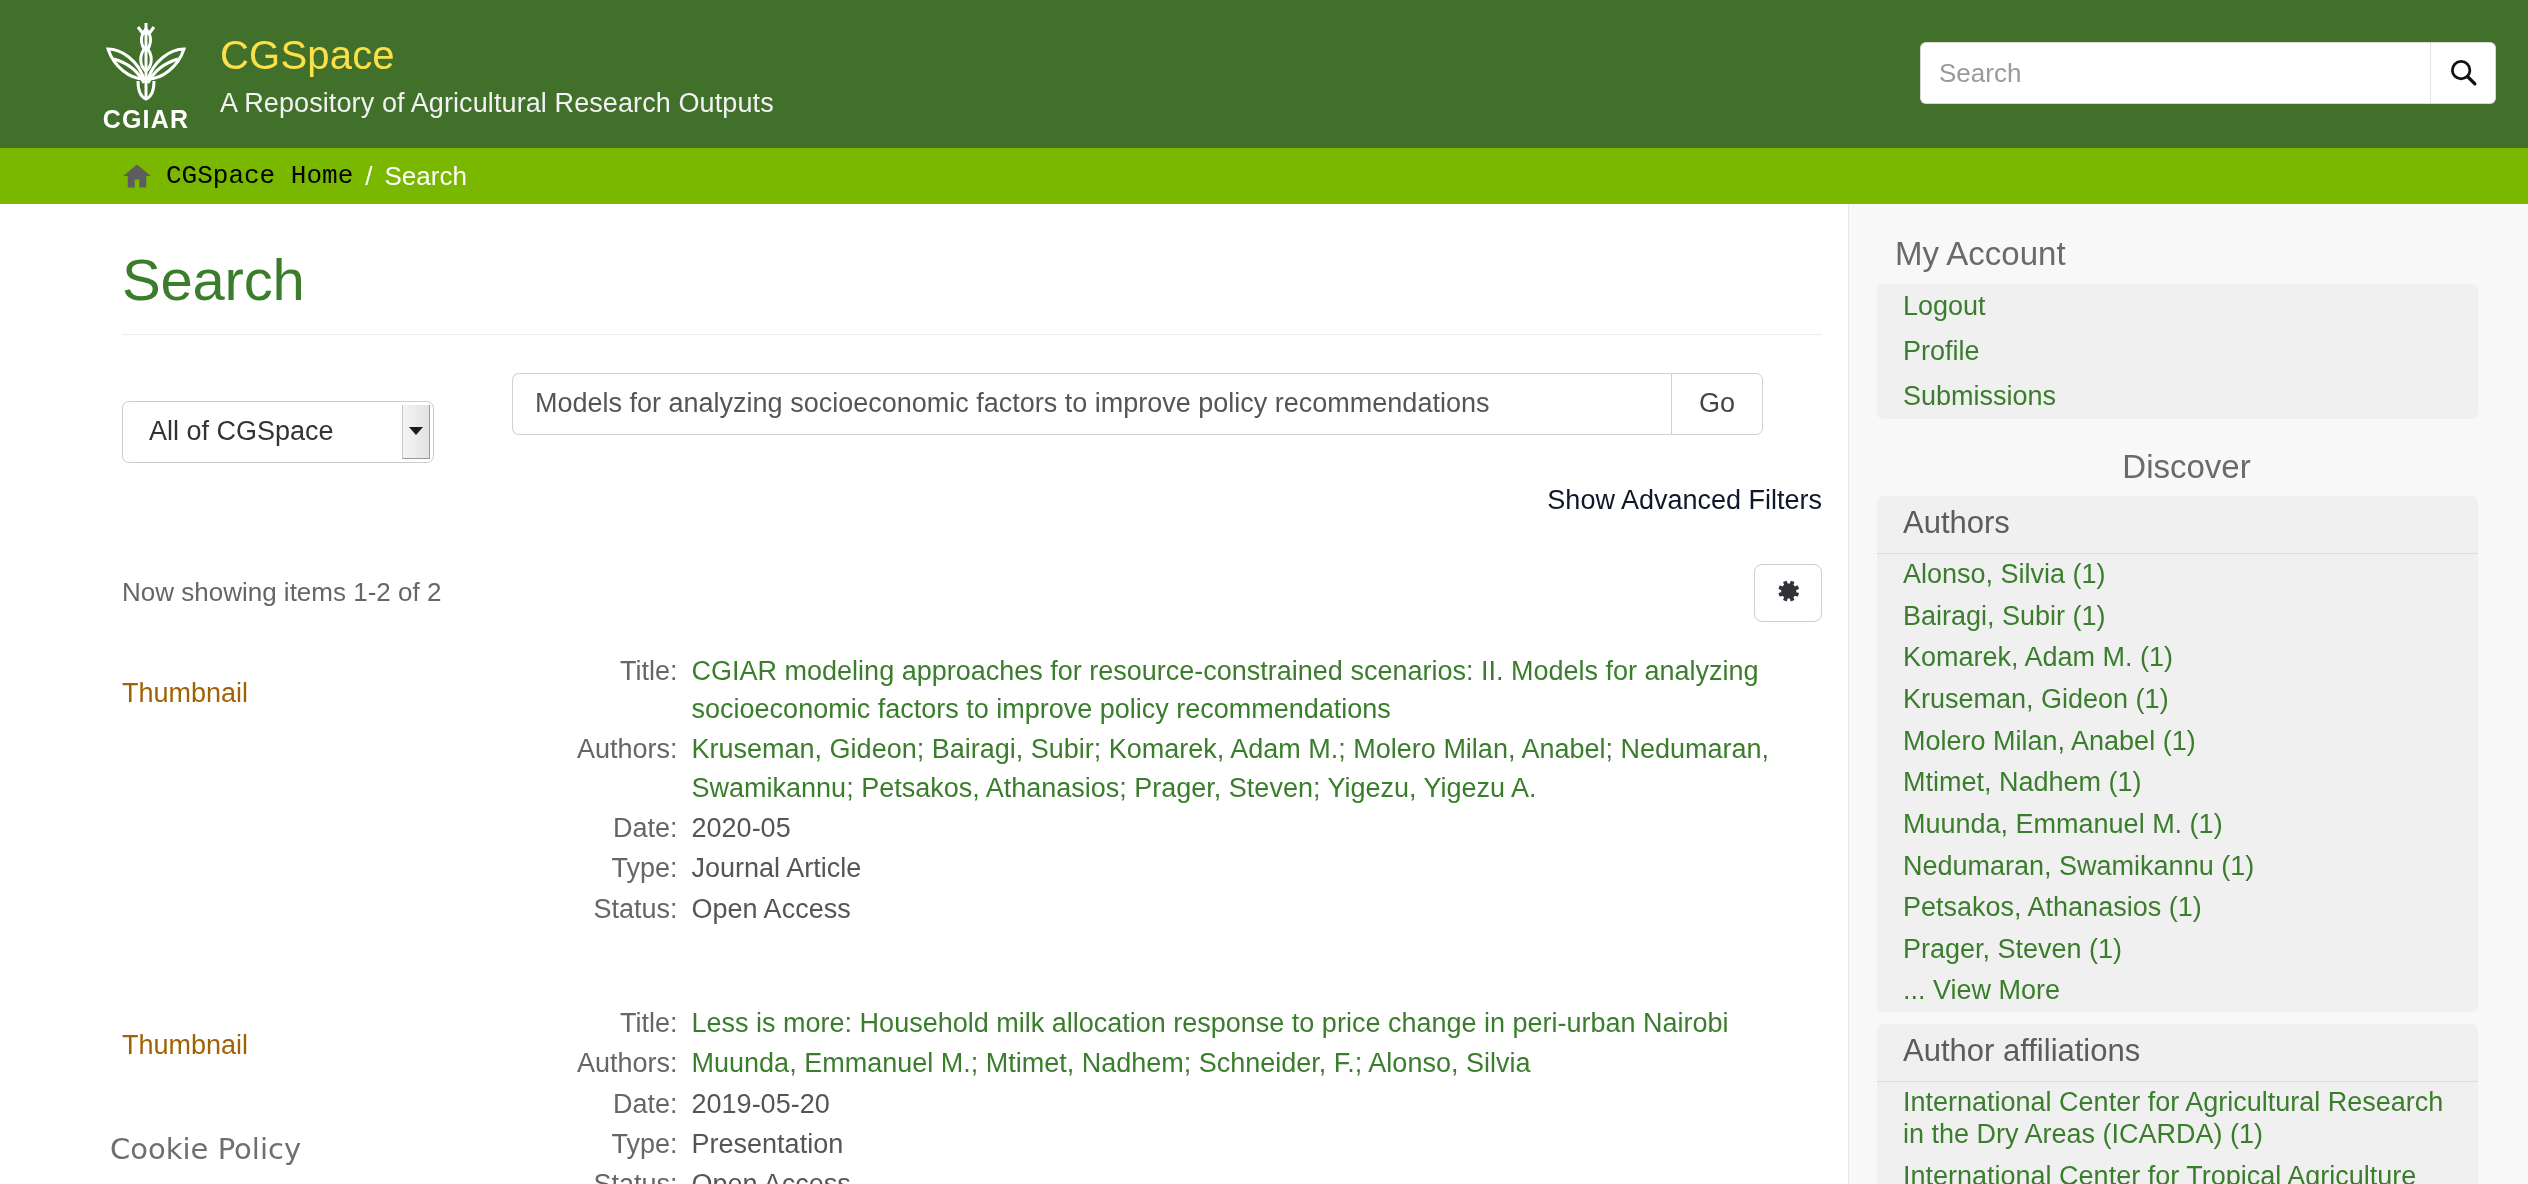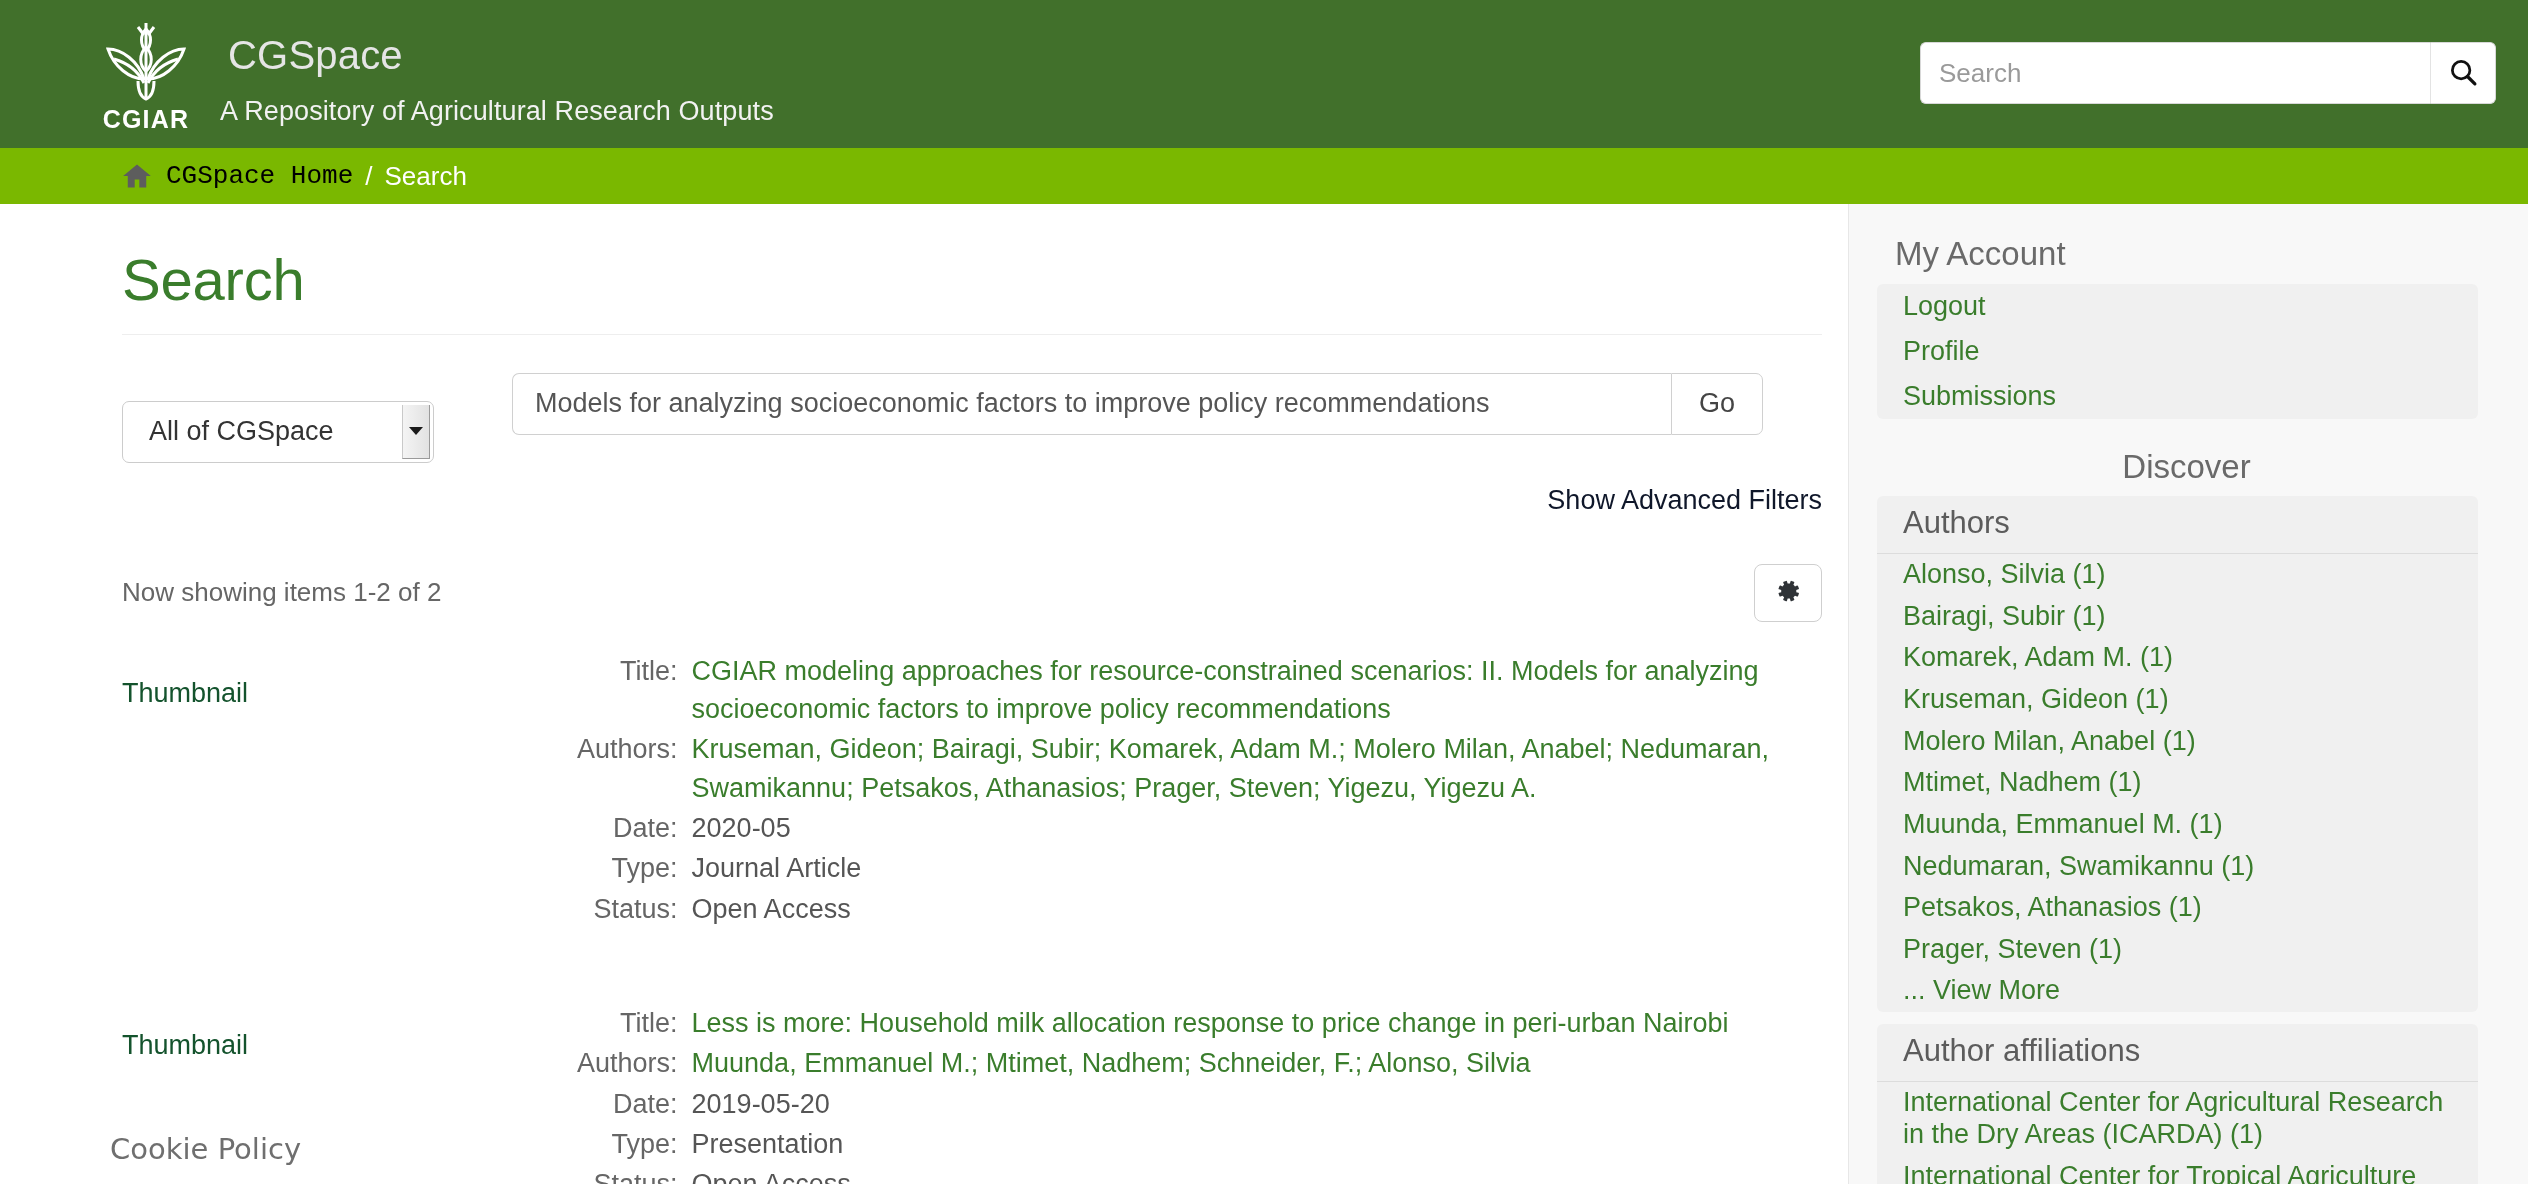--- a/index.html
+++ b/index.html
@@ -33,25 +33,25 @@
     color: #ffffff;
     font-size: 25px;
     font-weight: bold;
     letter-spacing: 1.2px;
     line-height: 1;
     margin-top: 2px;
     font-family: "Liberation Sans", sans-serif;
   }
   .brand-text { display: flex; flex-direction: column; justify-content: center; padding-top: 4px; }
   .site-title {
-    color: #e5e5e5;
+    color: #fde047;
     font-size: 40px;
     line-height: 1.18;
     font-weight: normal;
-    margin: 8px;
+    margin: 0;
     letter-spacing: 0.2px;
   }
   .site-tagline {
     color: #f2f2f2;
     font-size: 27px;
     line-height: 1.2;
     margin-top: 8px;
     letter-spacing: 0.1px;
   }
 
@@ -243,21 +243,21 @@
     padding: 0;
   }
 
   .result-item {
     display: flex;
     margin-top: 30px;
   }
   .result-item.second { margin-top: 74px; }
   .thumb-link {
     width: 455px;
-    color: #14532d;
+    color: #a16207;
     font-size: 27px;
     text-decoration: none;
     padding-top: 26px;
     cursor: pointer;
     flex-shrink: 0;
   }
   .meta-table { border-collapse: collapse; }
   .meta-table td { vertical-align: top; padding: 0 0 2px 0; }
   .meta-label {
     color: #666;

